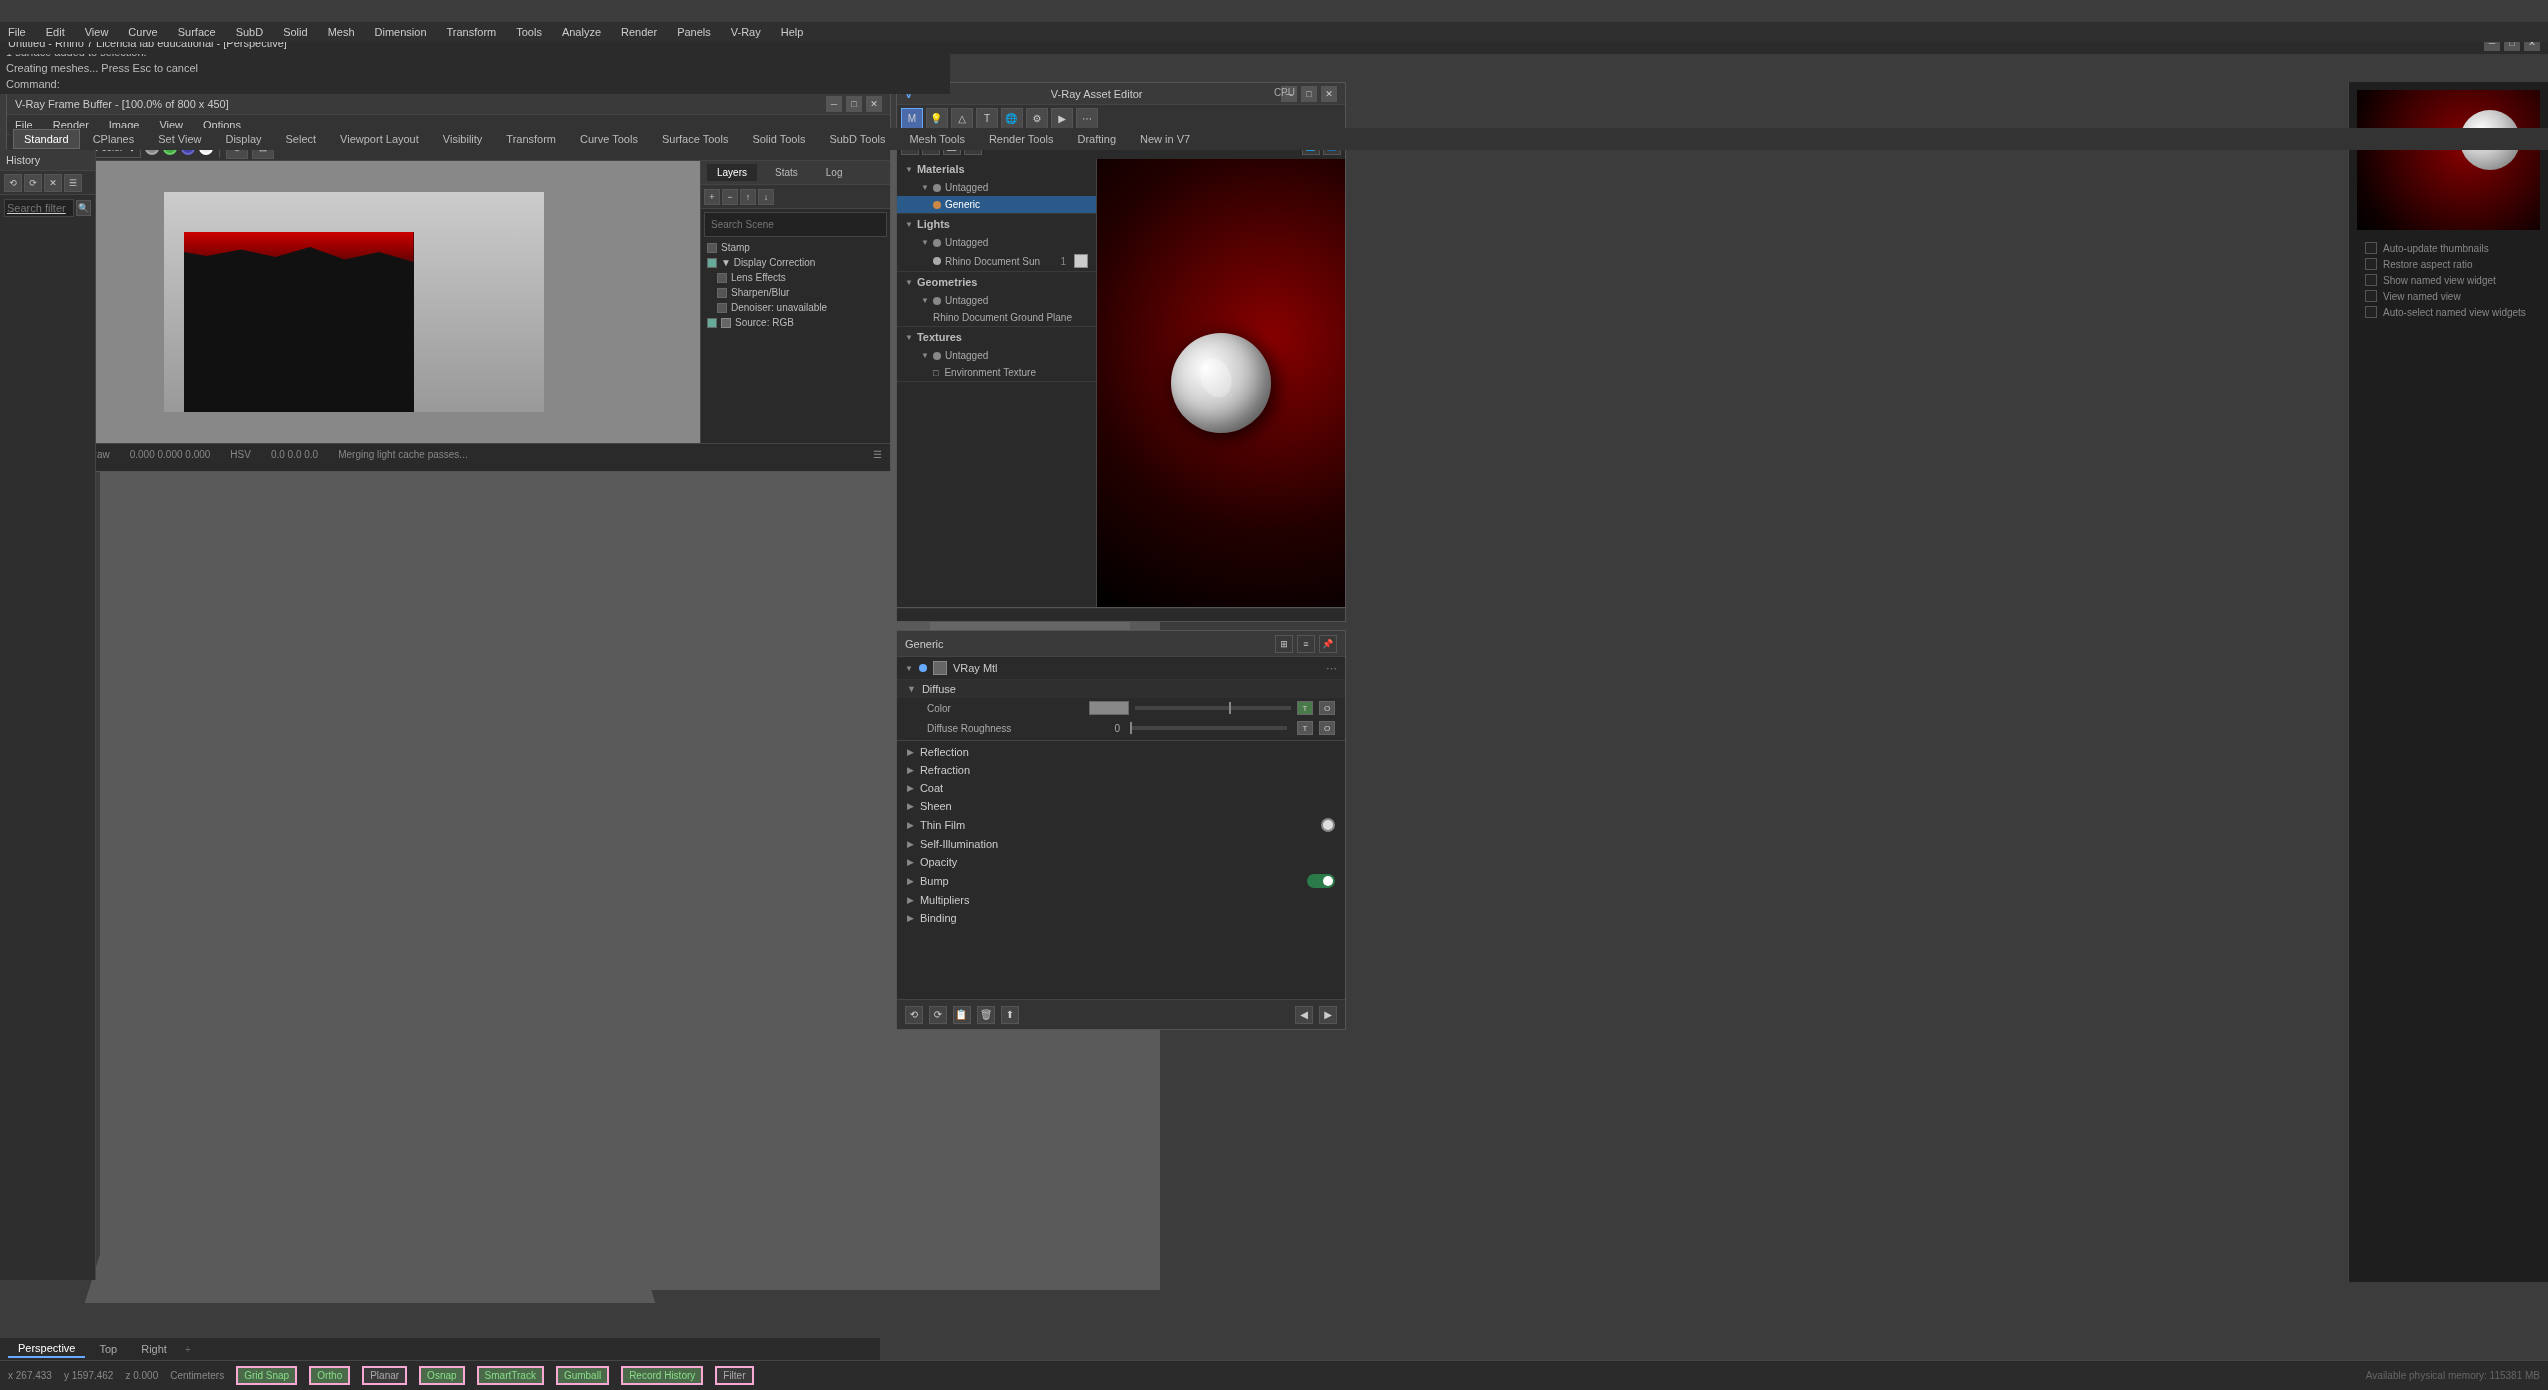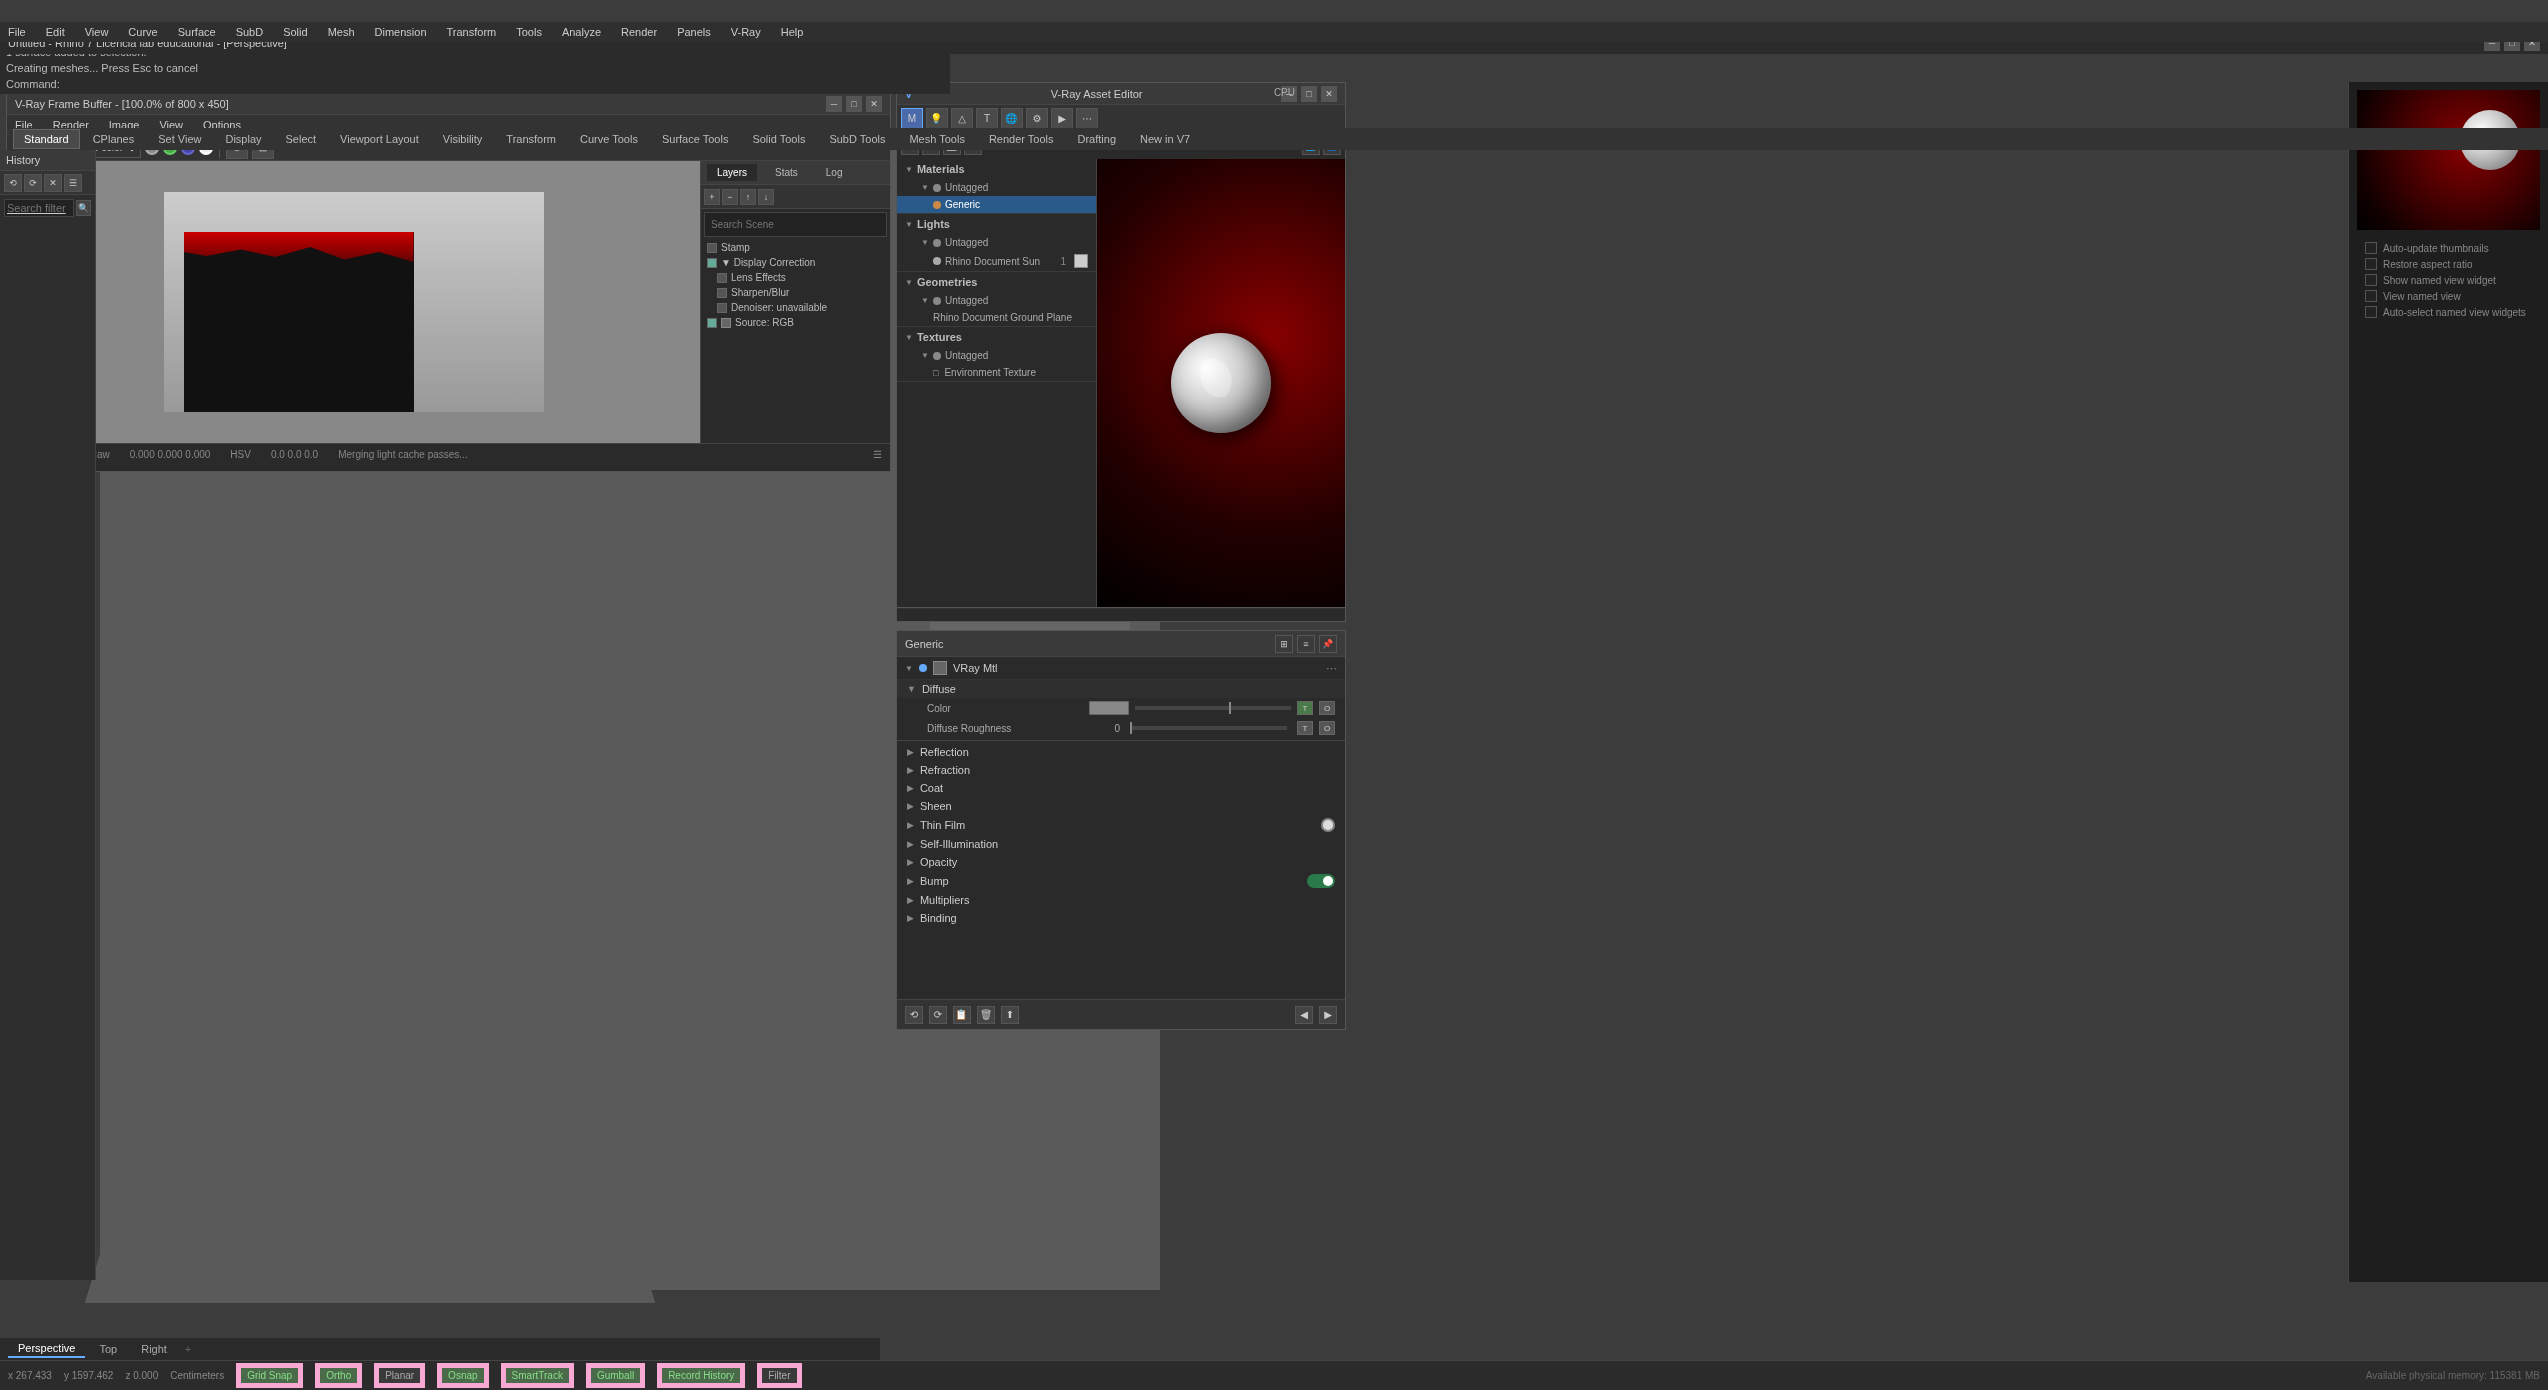--- a/index.html
+++ b/index.html
@@ -582,21 +582,21 @@
       align-items: center;
       padding: 0 8px;
       gap: 12px;
       font-size: 10px;
       color: #888;
       z-index: 200;
     }
     .status-snap-btn {
       padding: 2px 6px;
       background: #3a3a3a;
-      border: 5px solid #f9a8d4;
+      border: 2px solid #f9a8d4;
       color: #aaa;
       cursor: pointer;
       font-size: 10px;
     }
     .status-snap-btn.active { background: #4a6a4a; color: #8d8; }
 
     
     #viewport-tabs {
       position: absolute;
       bottom: 30px; left: 0;

